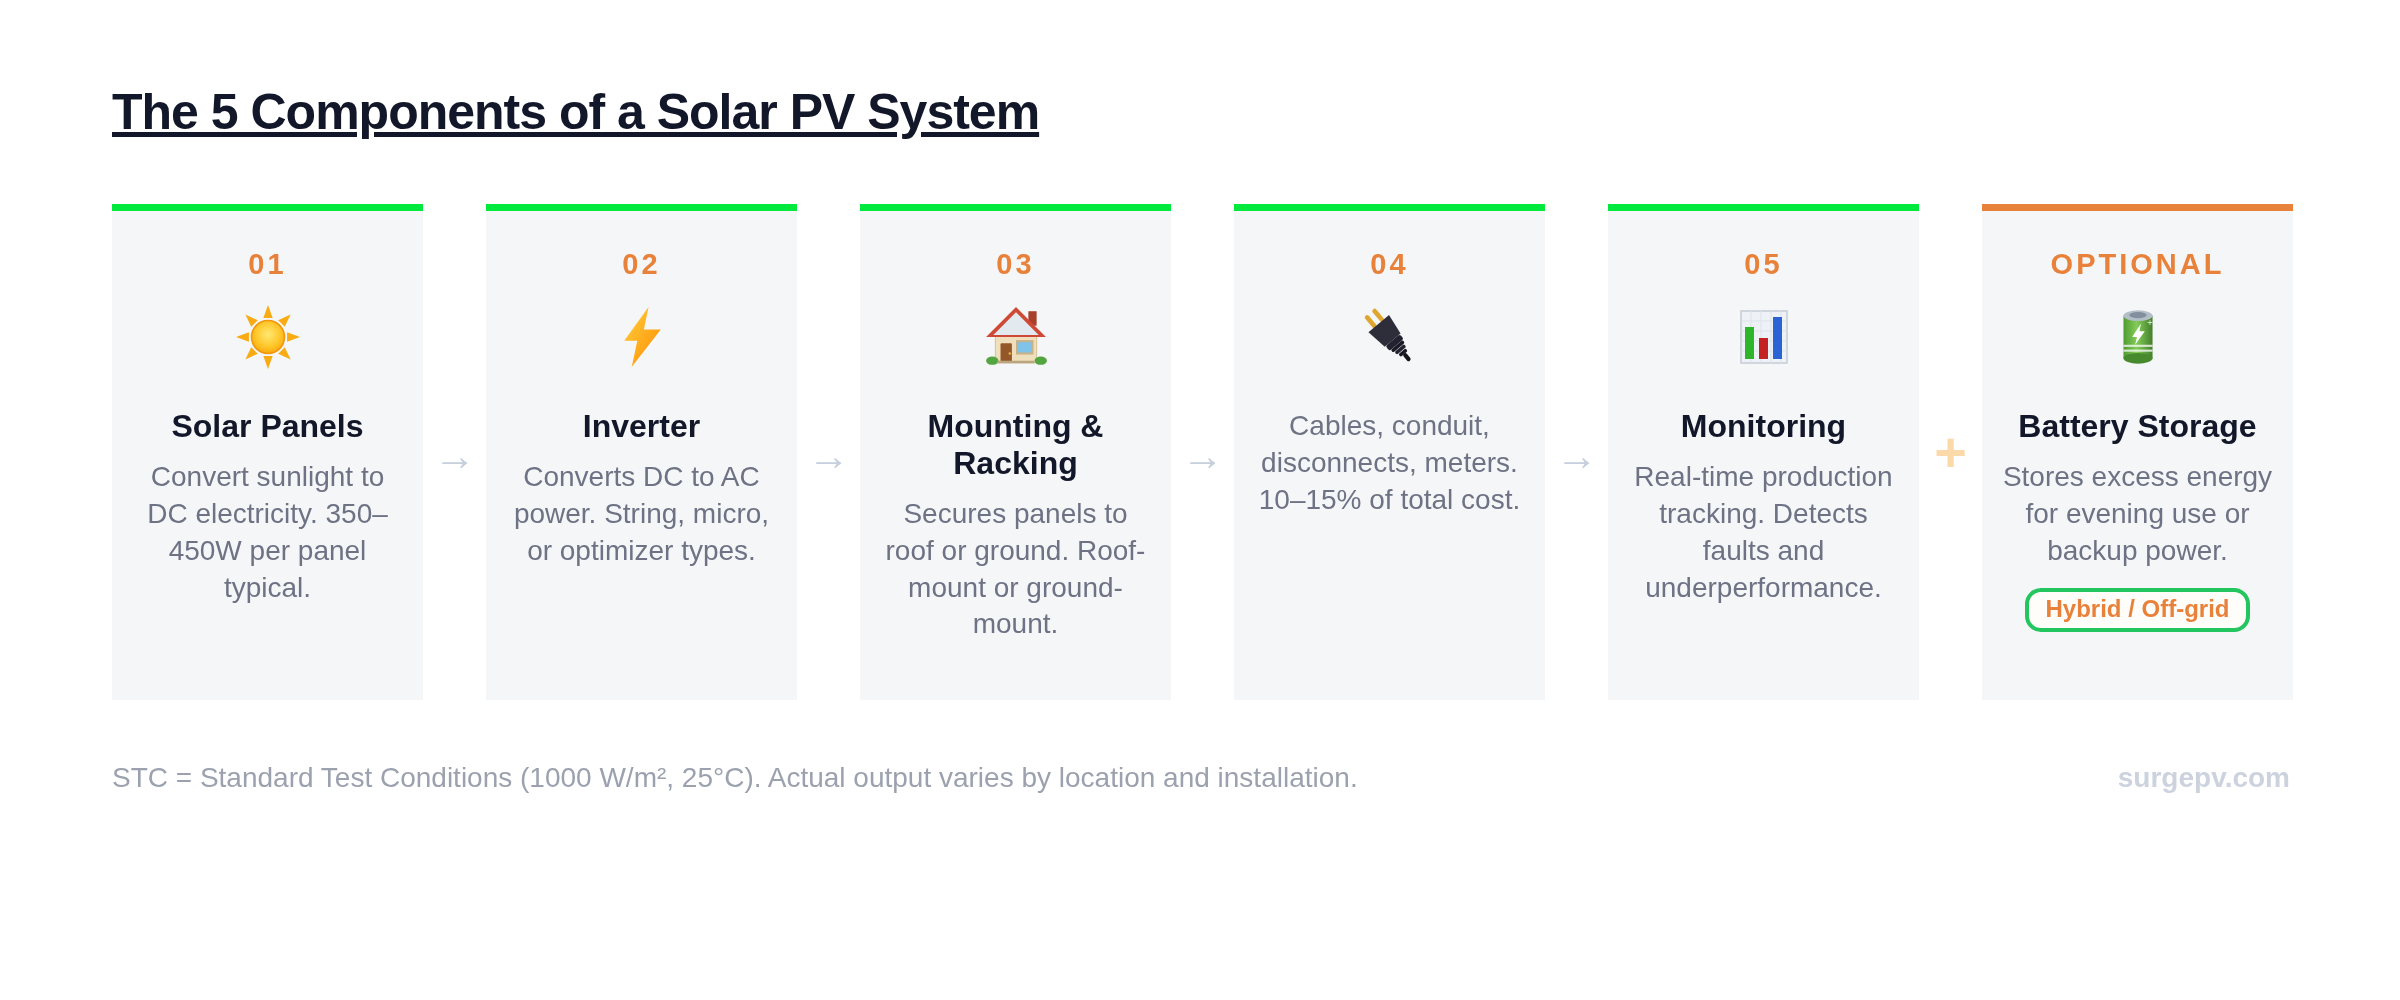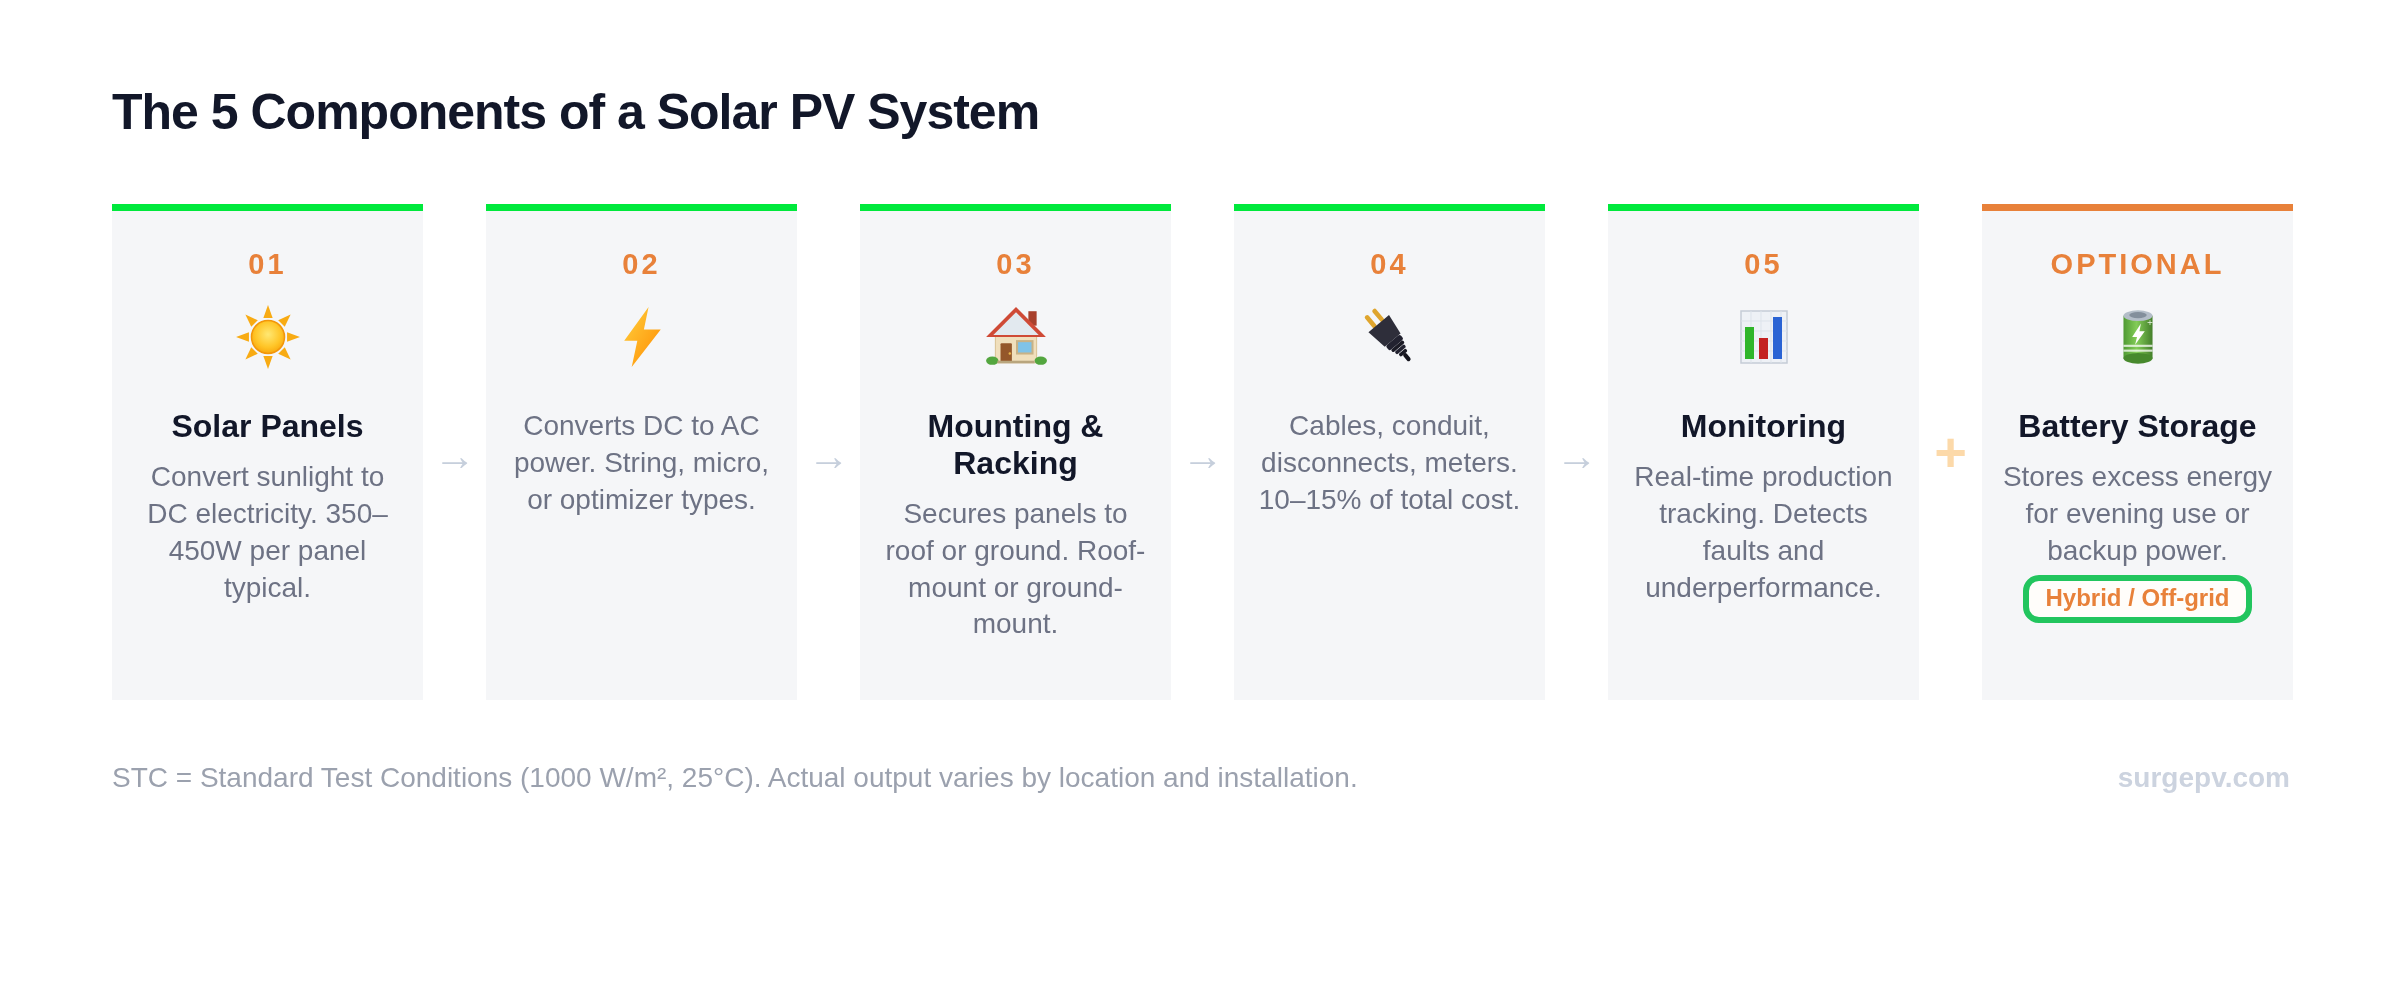--- a/index.html
+++ b/index.html
@@ -13,20 +13,21 @@
     width: 2400px; height: 1000px;
     padding: 82px 110px 0 112px;
   }
   .page-title {
     font-size: 50px;
     line-height: 1.2;
     font-weight: bold;
     letter-spacing: -1px;
     color: #121729;
     margin-bottom: 62px;
+    text-decoration: underline;
   }
   .cards-row {
     display: flex;
     align-items: stretch;
   }
   .card {
     width: 311px;
     height: 496px;
     background: #f5f6f8;
     flex: none;
@@ -66,23 +67,23 @@
     text-align: center;
   }
   .card-body {
     font-size: 28px;
     line-height: 1.32;
     color: #6d7284;
     padding: 0 20px;
   }
   .badge {
     display: inline-block;
-    margin-top: 5px;
+    margin-top: 18px;
     padding: 3px 17px 5px 17px;
-    border: 6px solid #22c55e;
+    border: 4px solid #22c55e;
     border-radius: 16px;
     background: #fffdfa;
     color: #e8813a;
     font-size: 24px;
     font-weight: bold;
   }
   .connector {
     width: 63px;
     flex: none;
     display: flex;
@@ -166,20 +167,21 @@
         <svg width="60" height="66" viewBox="0 0 64 68">
           <defs>
             <linearGradient id="boltGrad" x1="0" y1="0" x2="1" y2="1">
               <stop offset="0%" stop-color="#ffd23f"></stop>
                 <stop offset="100%" stop-color="#ff8a00"></stop>
             </linearGradient>
           </defs>
           <polygon points="39,2 13,38 27,38 21,66 52,26 34,26" fill="url(#boltGrad)"></polygon>
         </svg>
       </div>
+      <h2 class="card-title">Inverter</h2>
       <p class="card-body">Converts DC to AC power. String, micro, or optimizer types.</p>
     </div>
 
     <div class="connector">
       <span class="arrow-glyph">→</span>
     </div>
 
     <div class="card accent-green">
       <div class="accent-bar"></div>
       <div class="card-number">03</div>

